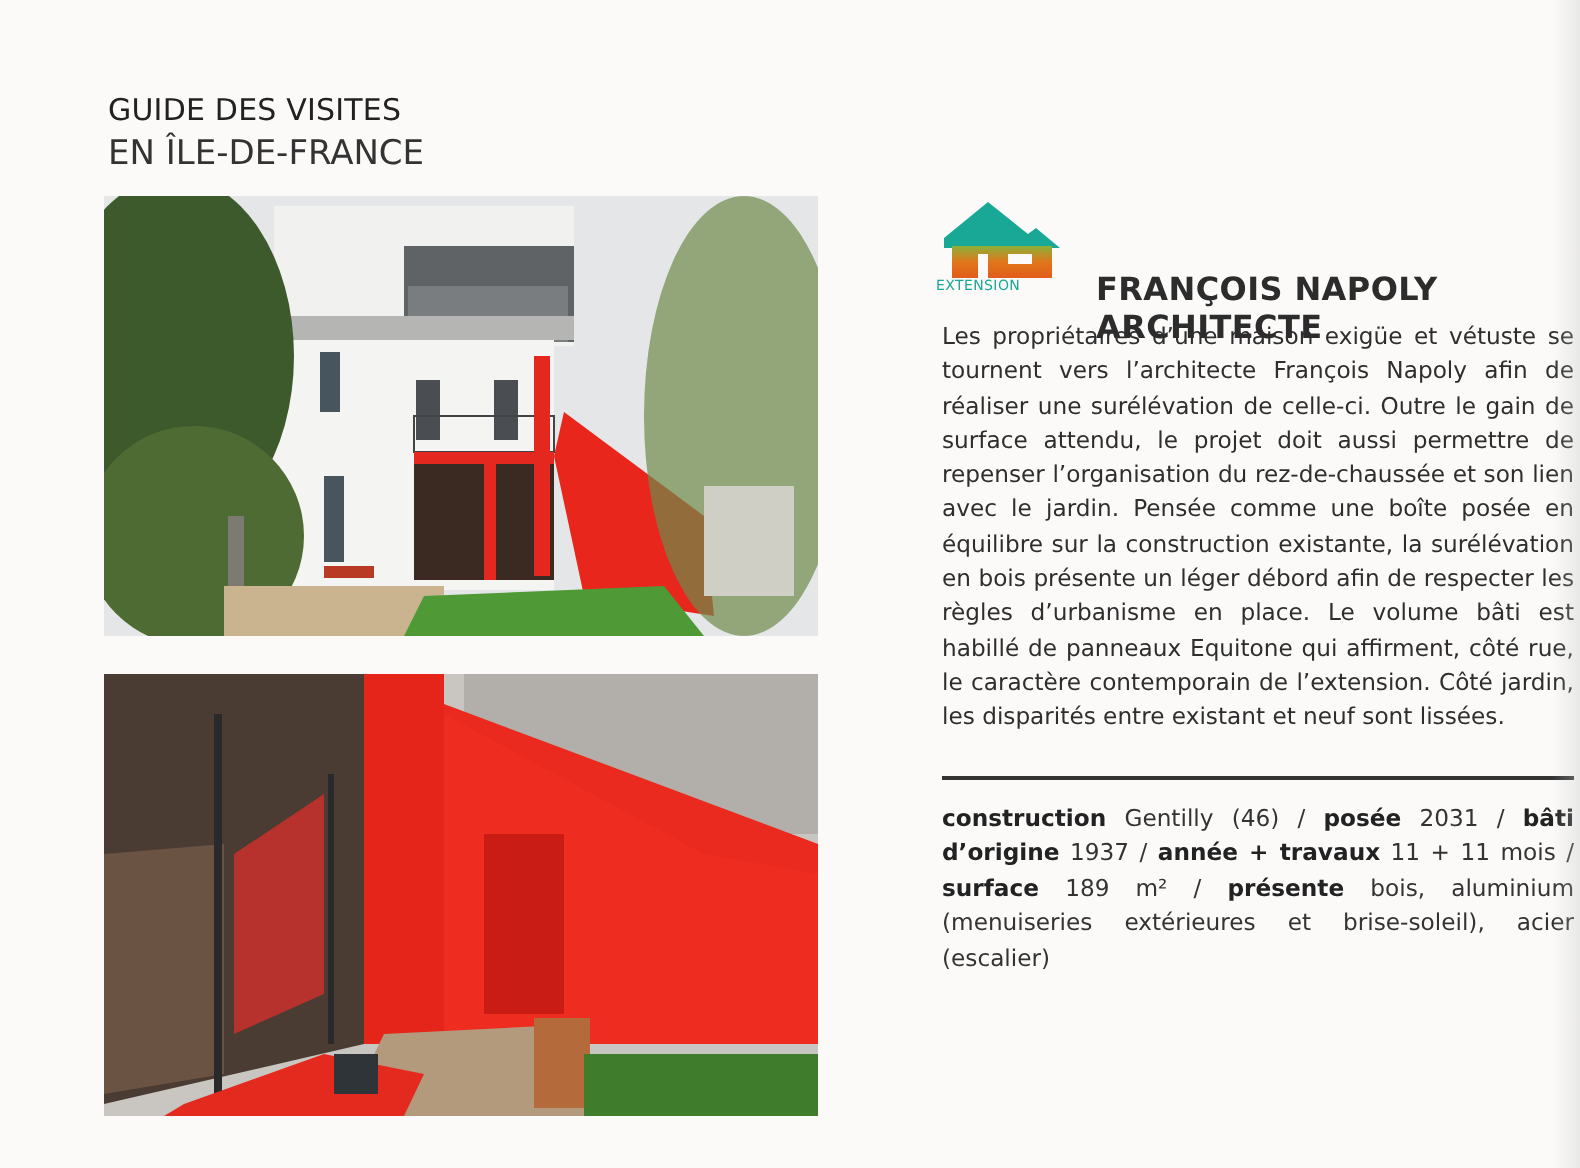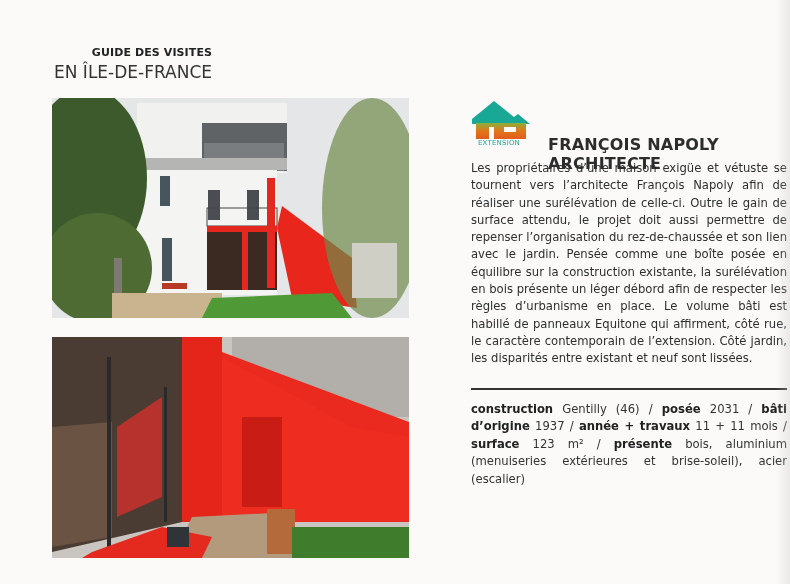--- a/index.html
+++ b/index.html
@@ -4,31 +4,31 @@
 <style>
   html, body { margin:0; padding:0; }
   body {
     width:790px; height:584px; overflow:hidden;
     background:#fbfaf9;
     font-family:"DejaVu Sans", sans-serif;
     color:#2a2a2a;
     position:relative;
   }
   .header { position:absolute; left:54px; top:46px; }
-  .header .t1 { font-weight:bold; font-size:11px; letter-spacing:0.1px; color:#222;text-align:right; }
+  .header .t1 { font-weight:normal; font-size:15px; letter-spacing:0.1px; color:#222; }
   .header .t2 { font-size:17px; color:#333; margin-top:3px; }
 
   .photo { position:absolute; left:52px; width:357px; overflow:hidden; }
   .photo svg { display:block; width:100%; height:100%; }
   #photo1 { top:98px; height:220px; }
   #photo2 { top:337px; height:221px; }
 
   .badge { position:absolute; left:468px; top:99px; width:62px; height:52px; }
   .badge svg { display:block; }
-  .badge .lbl { position:absolute; left:0; top:40px; width:62px; text-align:center;
+  .badge .lbl { position:absolute; left:0; top:40px; width:62px; 
     font-size:7px; color:#1aa896; letter-spacing:0.2px; }
 
   .arch-title { position:absolute; left:548px; top:135px; font-weight:bold; font-size:16px; color:#2c2c2c; letter-spacing:0.2px; }
 
   .body-text {
     position:absolute; left:471px; top:160px; width:316px;
     font-size:11.6px; line-height:17.3px; text-align:justify; color:#2e2e2e;
     hyphens:none;
   }
   .rule { position:absolute; left:471px; top:388px; width:316px; height:1.5px; background:#333; }
@@ -129,17 +129,17 @@
 <div class="body-text">Les propriétaires d’une maison exigüe et vétuste se tournent vers l’architecte François Napoly afin de réaliser une surélévation de celle-ci. Outre le gain de surface attendu, le projet doit aussi permettre de repenser l’organisation du rez-de-chaussée et son lien avec le jardin. Pensée comme une boîte posée en équilibre sur la construction existante, la surélévation en bois présente un léger débord afin de respecter les règles d’urbanisme en place. Le volume bâti est habillé de panneaux Equitone qui affirment, côté rue, le caractère contemporain de l’extension. Côté jardin, les disparités entre existant et neuf sont lissées.</div>
 
 <div class="rule"></div>
 
 <div class="specs">
   <b>construction</b>
   <span>Gentilly (46)</span><span> / </span><b>posée</b>
   <span>2031</span><span> / </span><b>bâti d’origine</b>
   <span>1937</span><span> / </span><b>année + travaux</b>
   <span>11 + 11 mois</span><span> / </span><b>surface</b>
-  <span>123 m²</span><span> / </span><b>présente</b>
+  <span>189 m²</span><span> / </span><b>présente</b>
   <span>bois, aluminium (menuiseries extérieures et brise-soleil), acier (escalier)</span>
 </div>
 
 <div class="edge-shadow"></div>
 
 </body></html>

